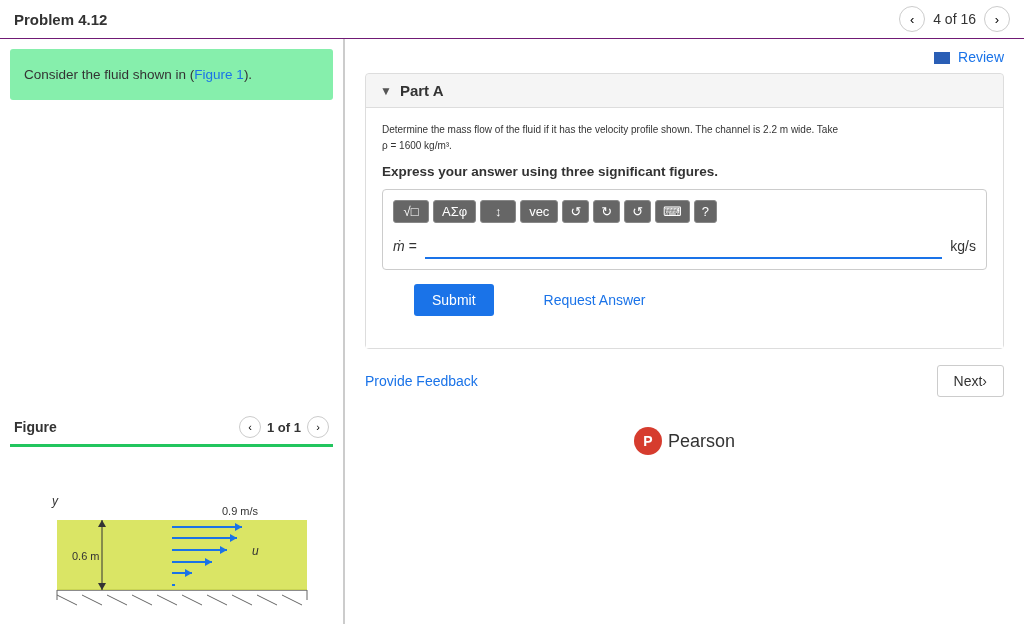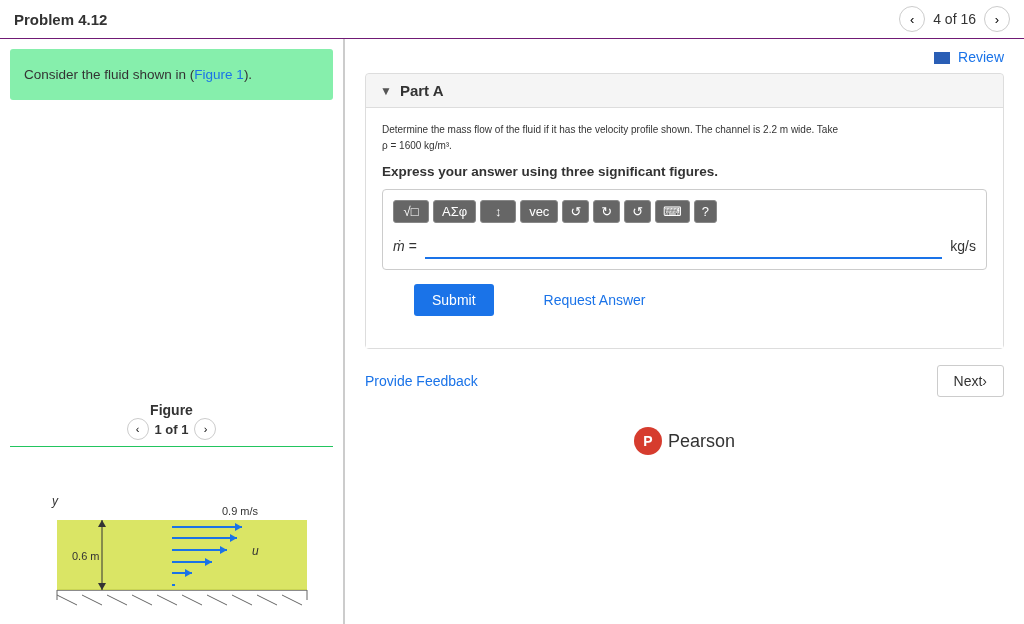--- a/index.html
+++ b/index.html
@@ -47,24 +47,23 @@
     .problem-statement a { color: #1a73e8; text-decoration: none; }
     .figure-section {
       margin-top: auto;
       padding: 0 10px 10px 10px;
     }
     .figure-header {
       display: flex;
       align-items: center;
       justify-content: space-between;
       padding: 6px 4px;
-      border-bottom: 1px solid #22c55e;
+      border-bottom: 3px solid #22c55e;
       font-weight: bold;
       font-size: 14px;
-      flex-direction: column;
     }
     .figure-nav { display: flex; align-items: center; gap: 6px; font-size: 13px; }
     .fig-btn {
       width: 22px; height: 22px; border-radius: 50%; border: 1px solid #ccc;
       background: #fff; cursor: pointer; display: flex; align-items: center; justify-content: center; font-size: 11px;
     }
     .figure-image {
       margin-top: 8px;
       display: flex;
       justify-content: center;

